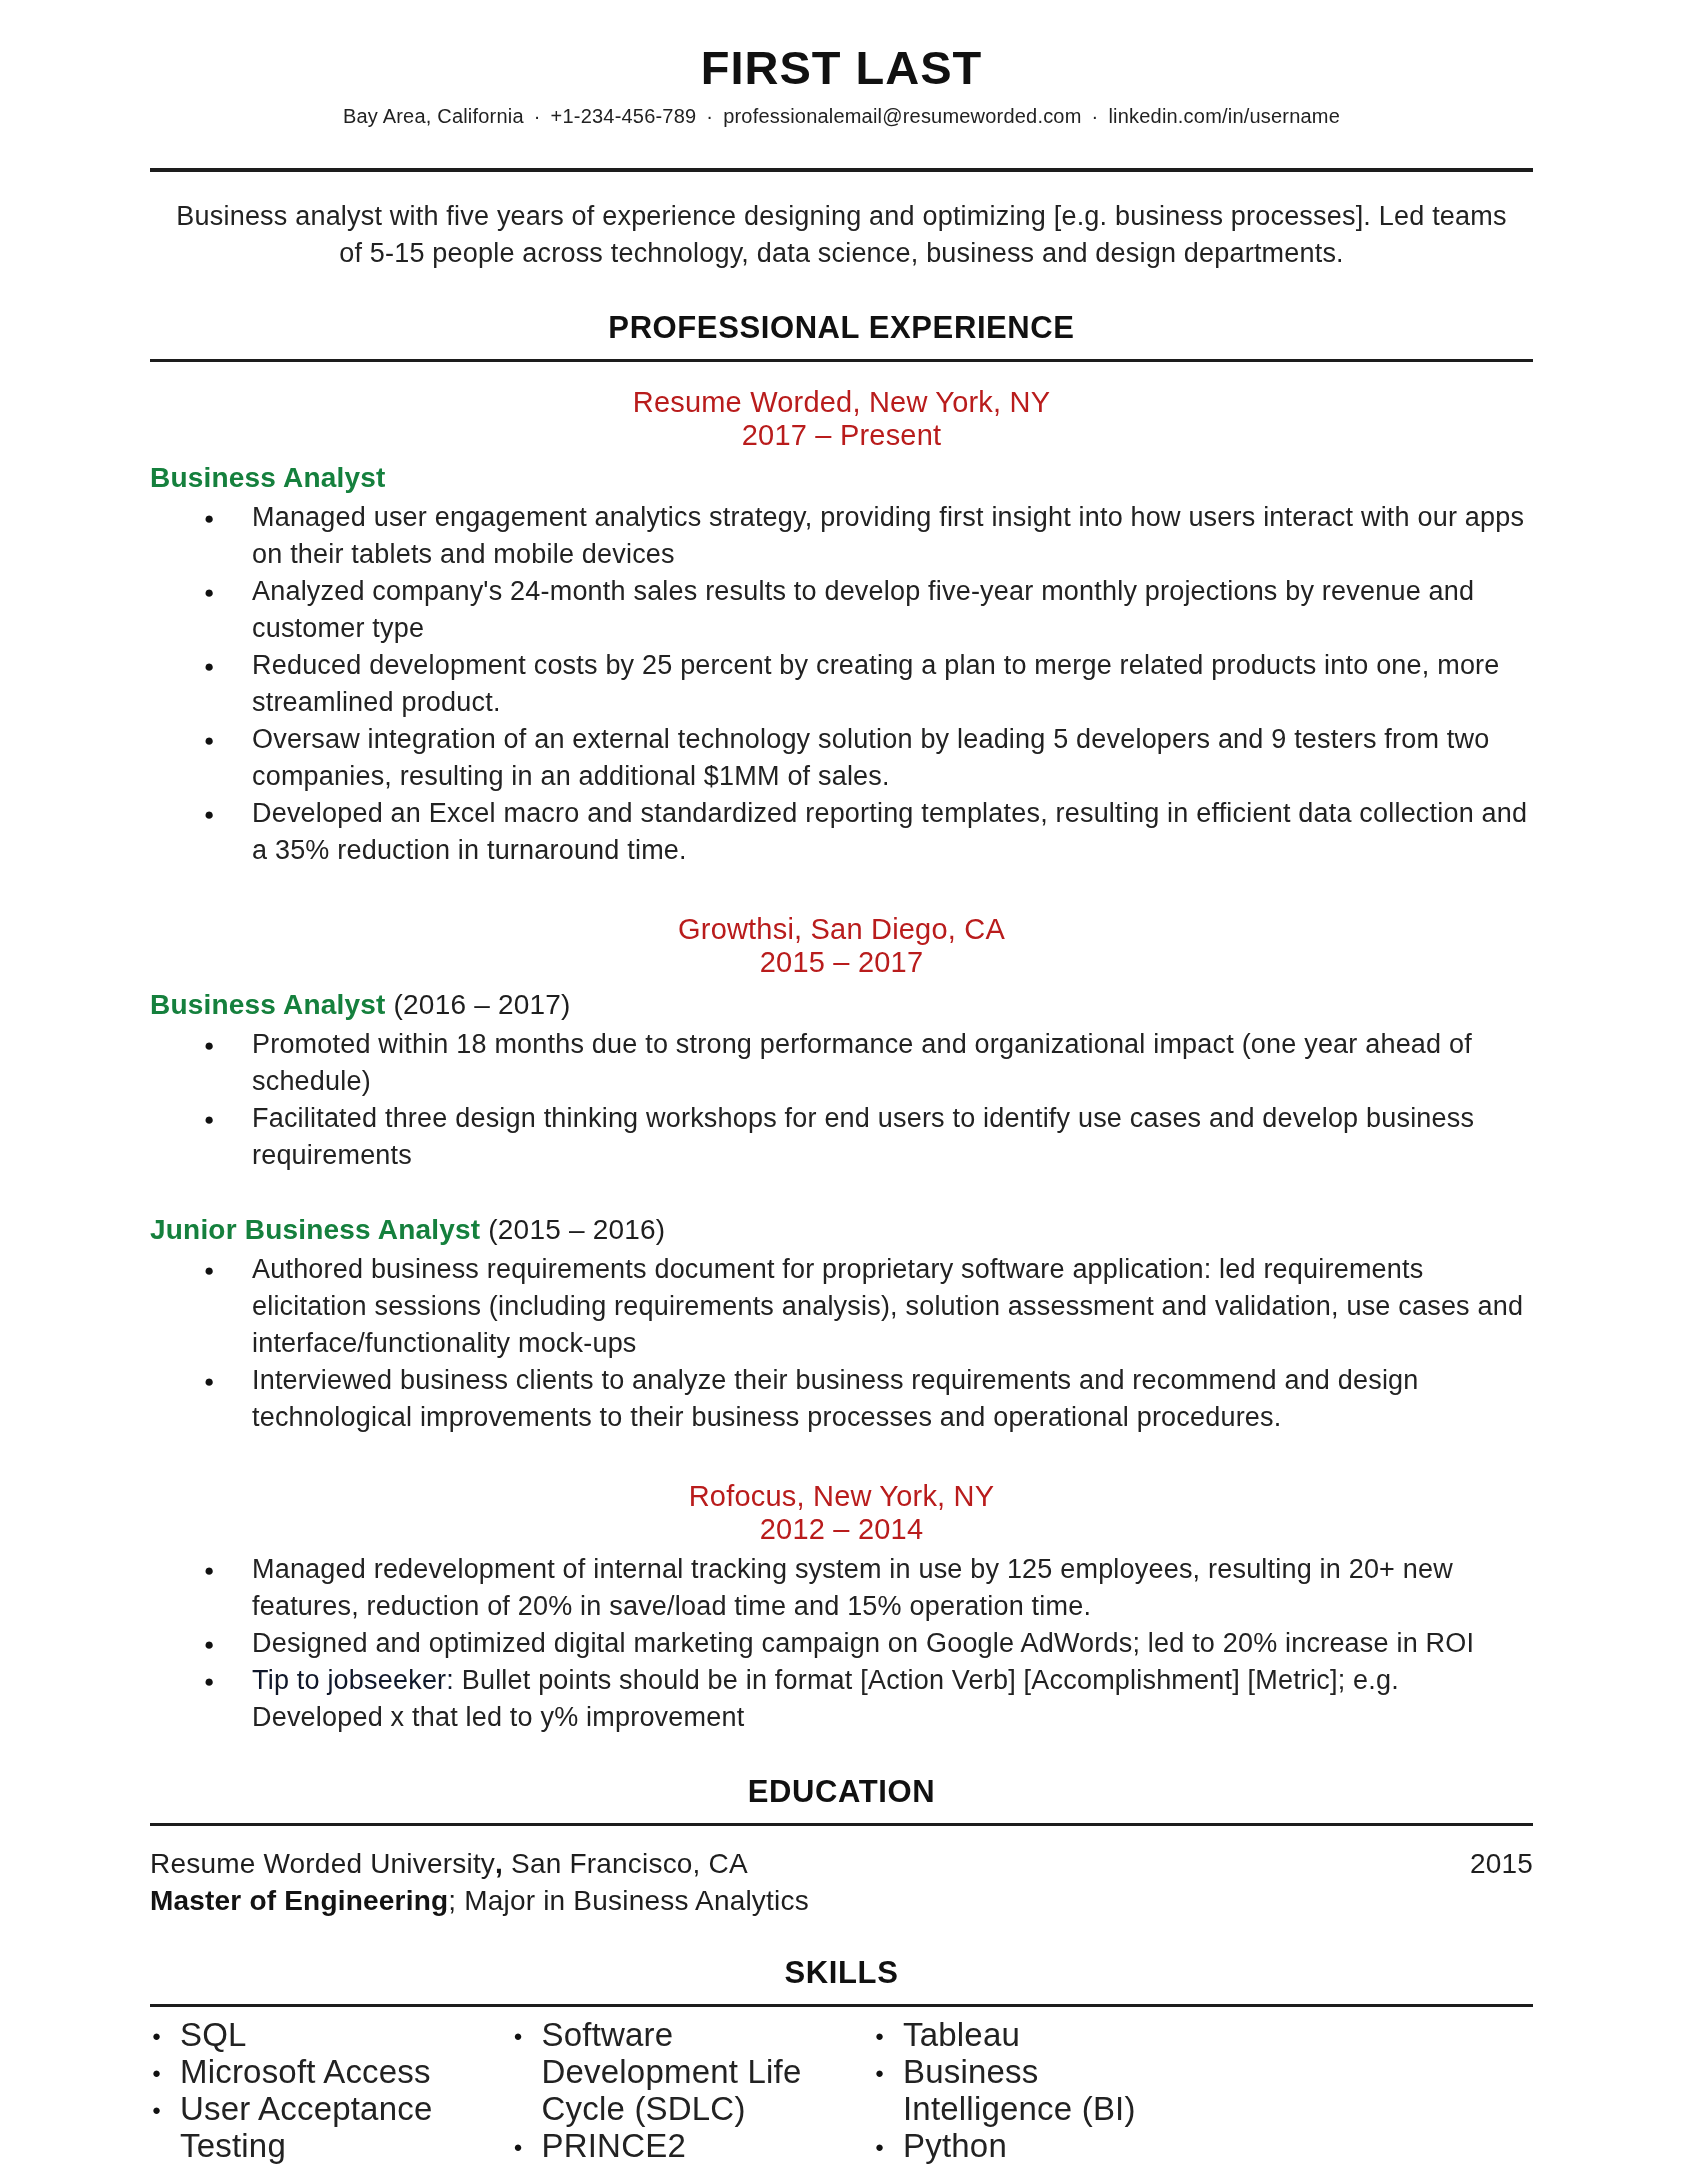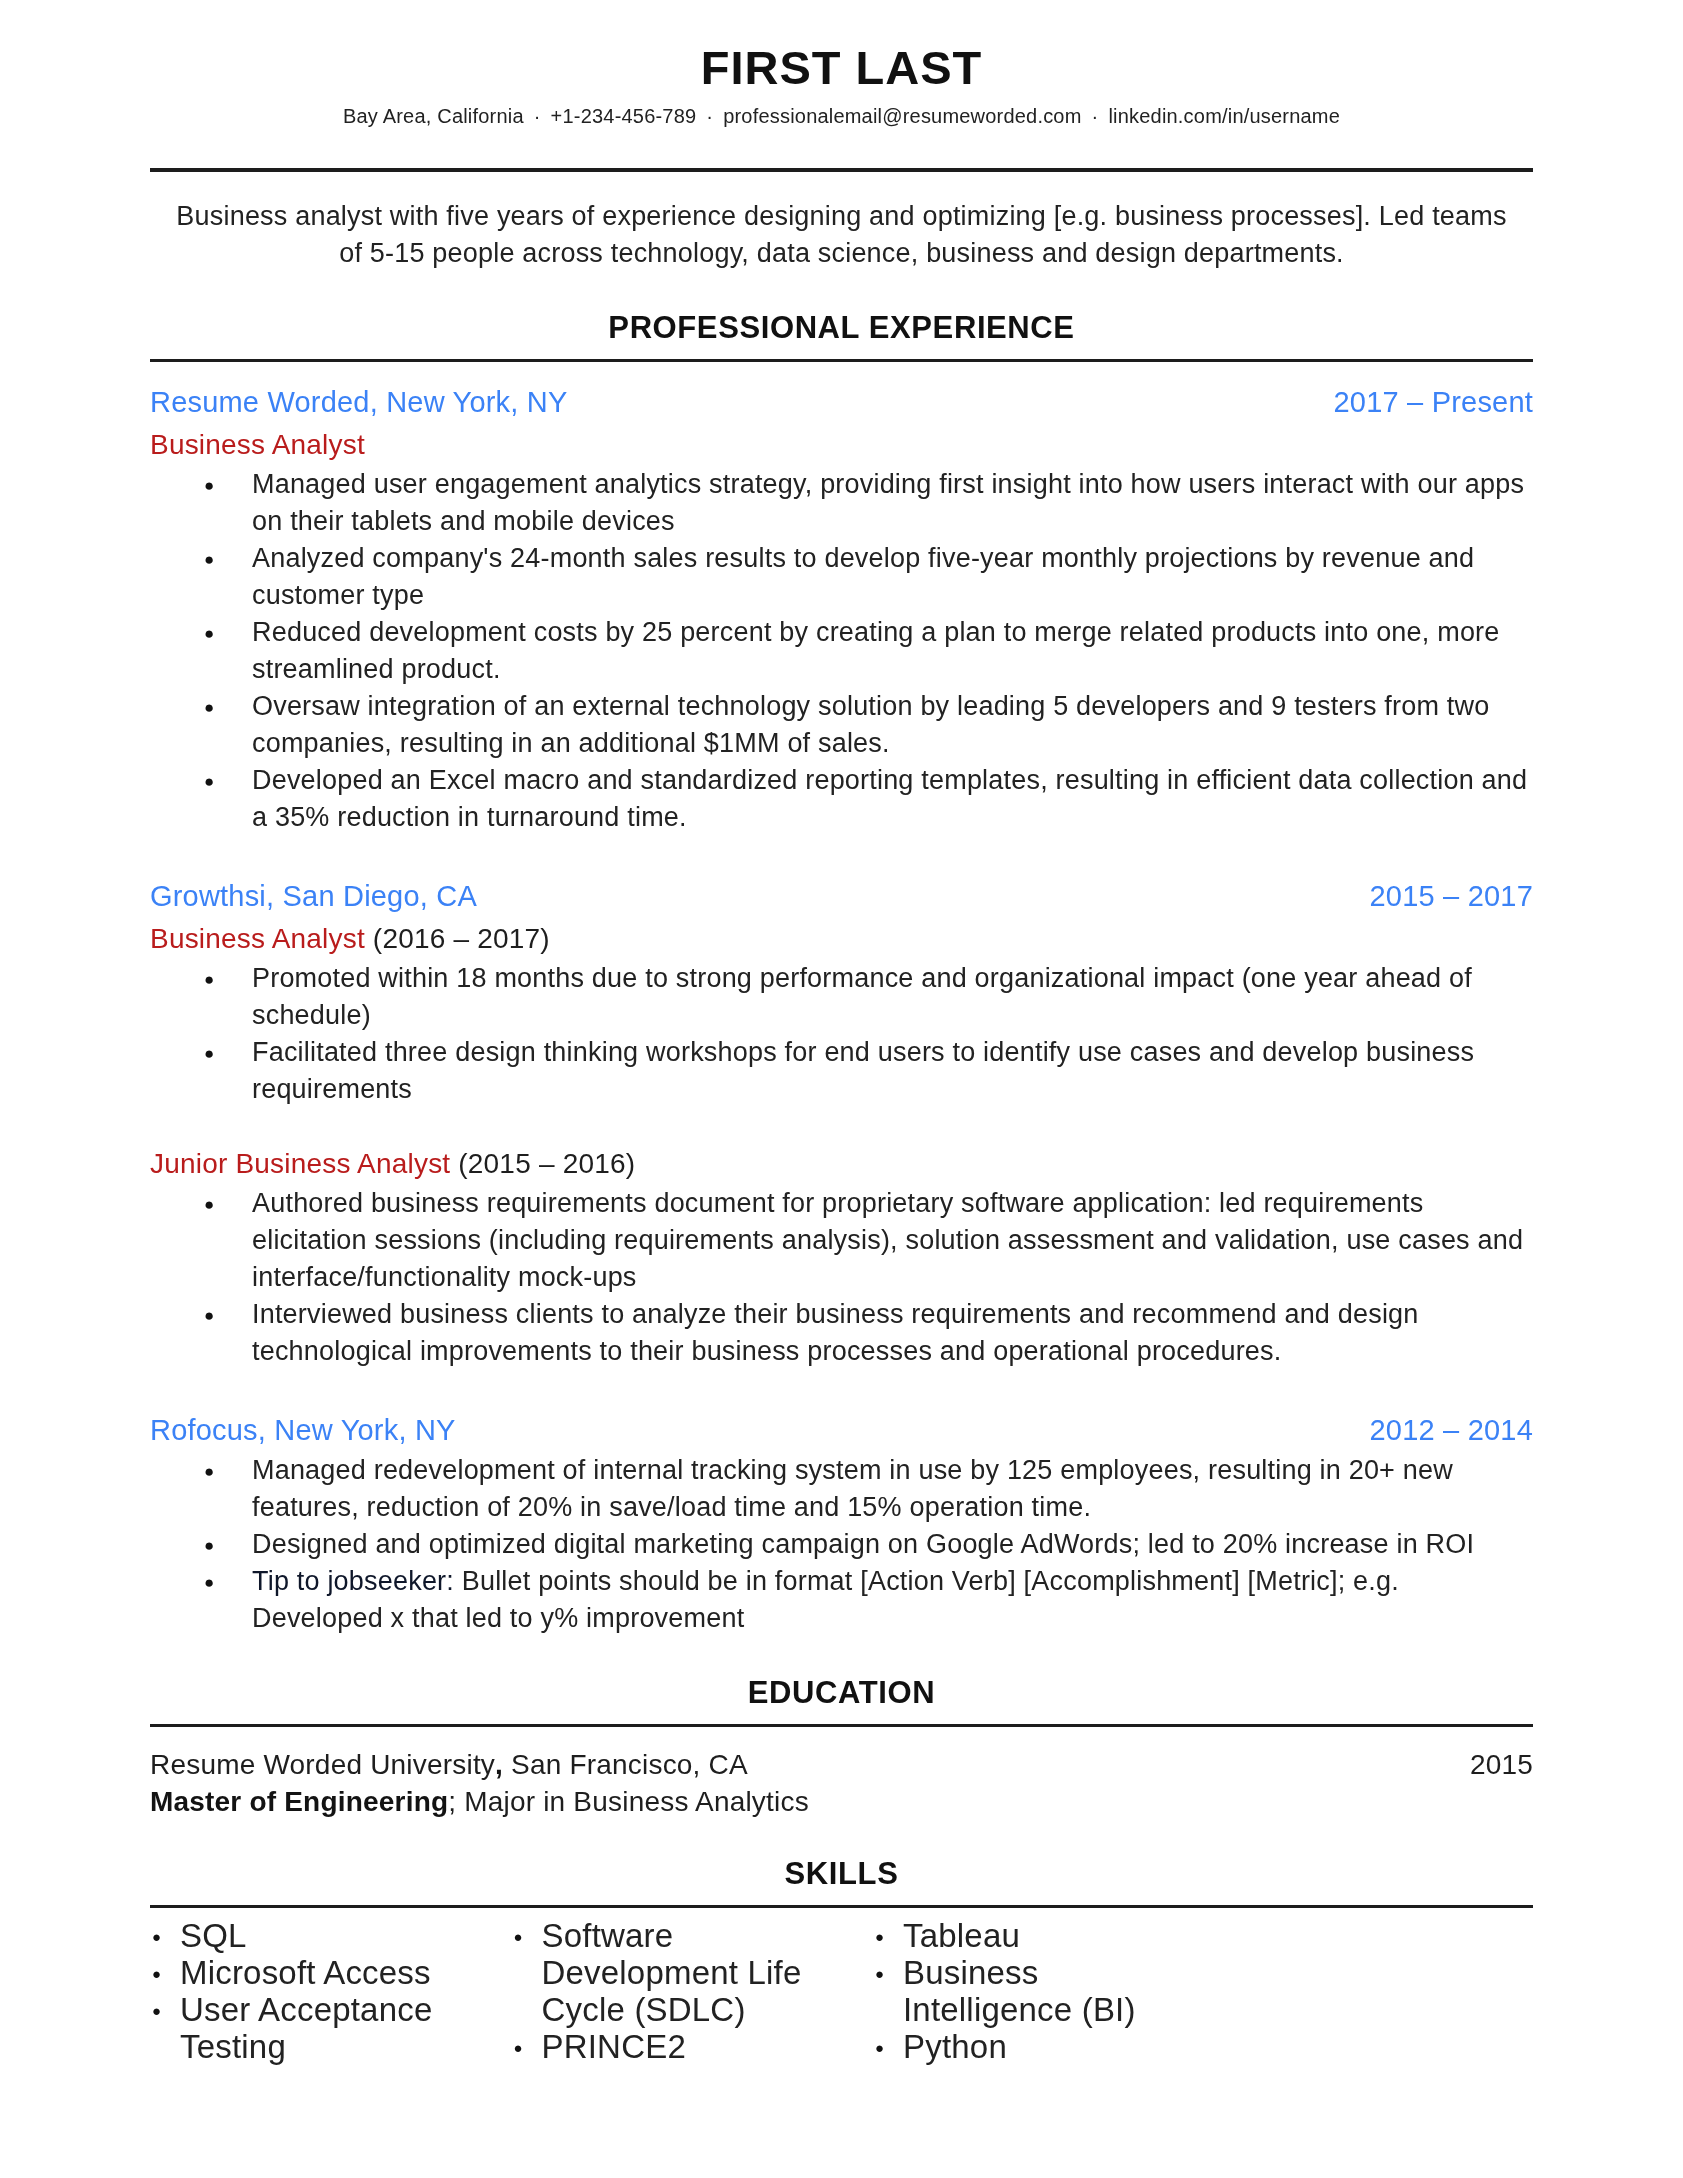--- a/index.html
+++ b/index.html
@@ -61,32 +61,33 @@
   }
   
   .job { margin-top: 24px; }
   .job + .job { margin-top: 44px; }
   .job-header {
     display: flex;
     justify-content: space-between;
     align-items: center;
     font-size: 29px;
     letter-spacing: 0.2px;
-    color: #3b82f6;
+    color: #b91c1c;
+    flex-direction: column;
   }
   .job-dates { white-space: nowrap; }
   .role { margin-top: 0; }
   .role + .role { margin-top: 40px; }
   .role-line {
     margin-top: 10px;
     font-size: 28px;
     letter-spacing: 0.2px;
     color: #1e1e1e;
   }
-  .role-line .role-title { font-weight: 400; color: #b91c1c; }
+  .role-line .role-title { font-weight: 700; color: #15803d; }
   ul.bullets {
     list-style: none;
     margin-top: 5px;
   }
   ul.bullets li {
     position: relative;
     padding-left: 102px;
     font-size: 27px;
     line-height: 37px;
     letter-spacing: 0.2px;

